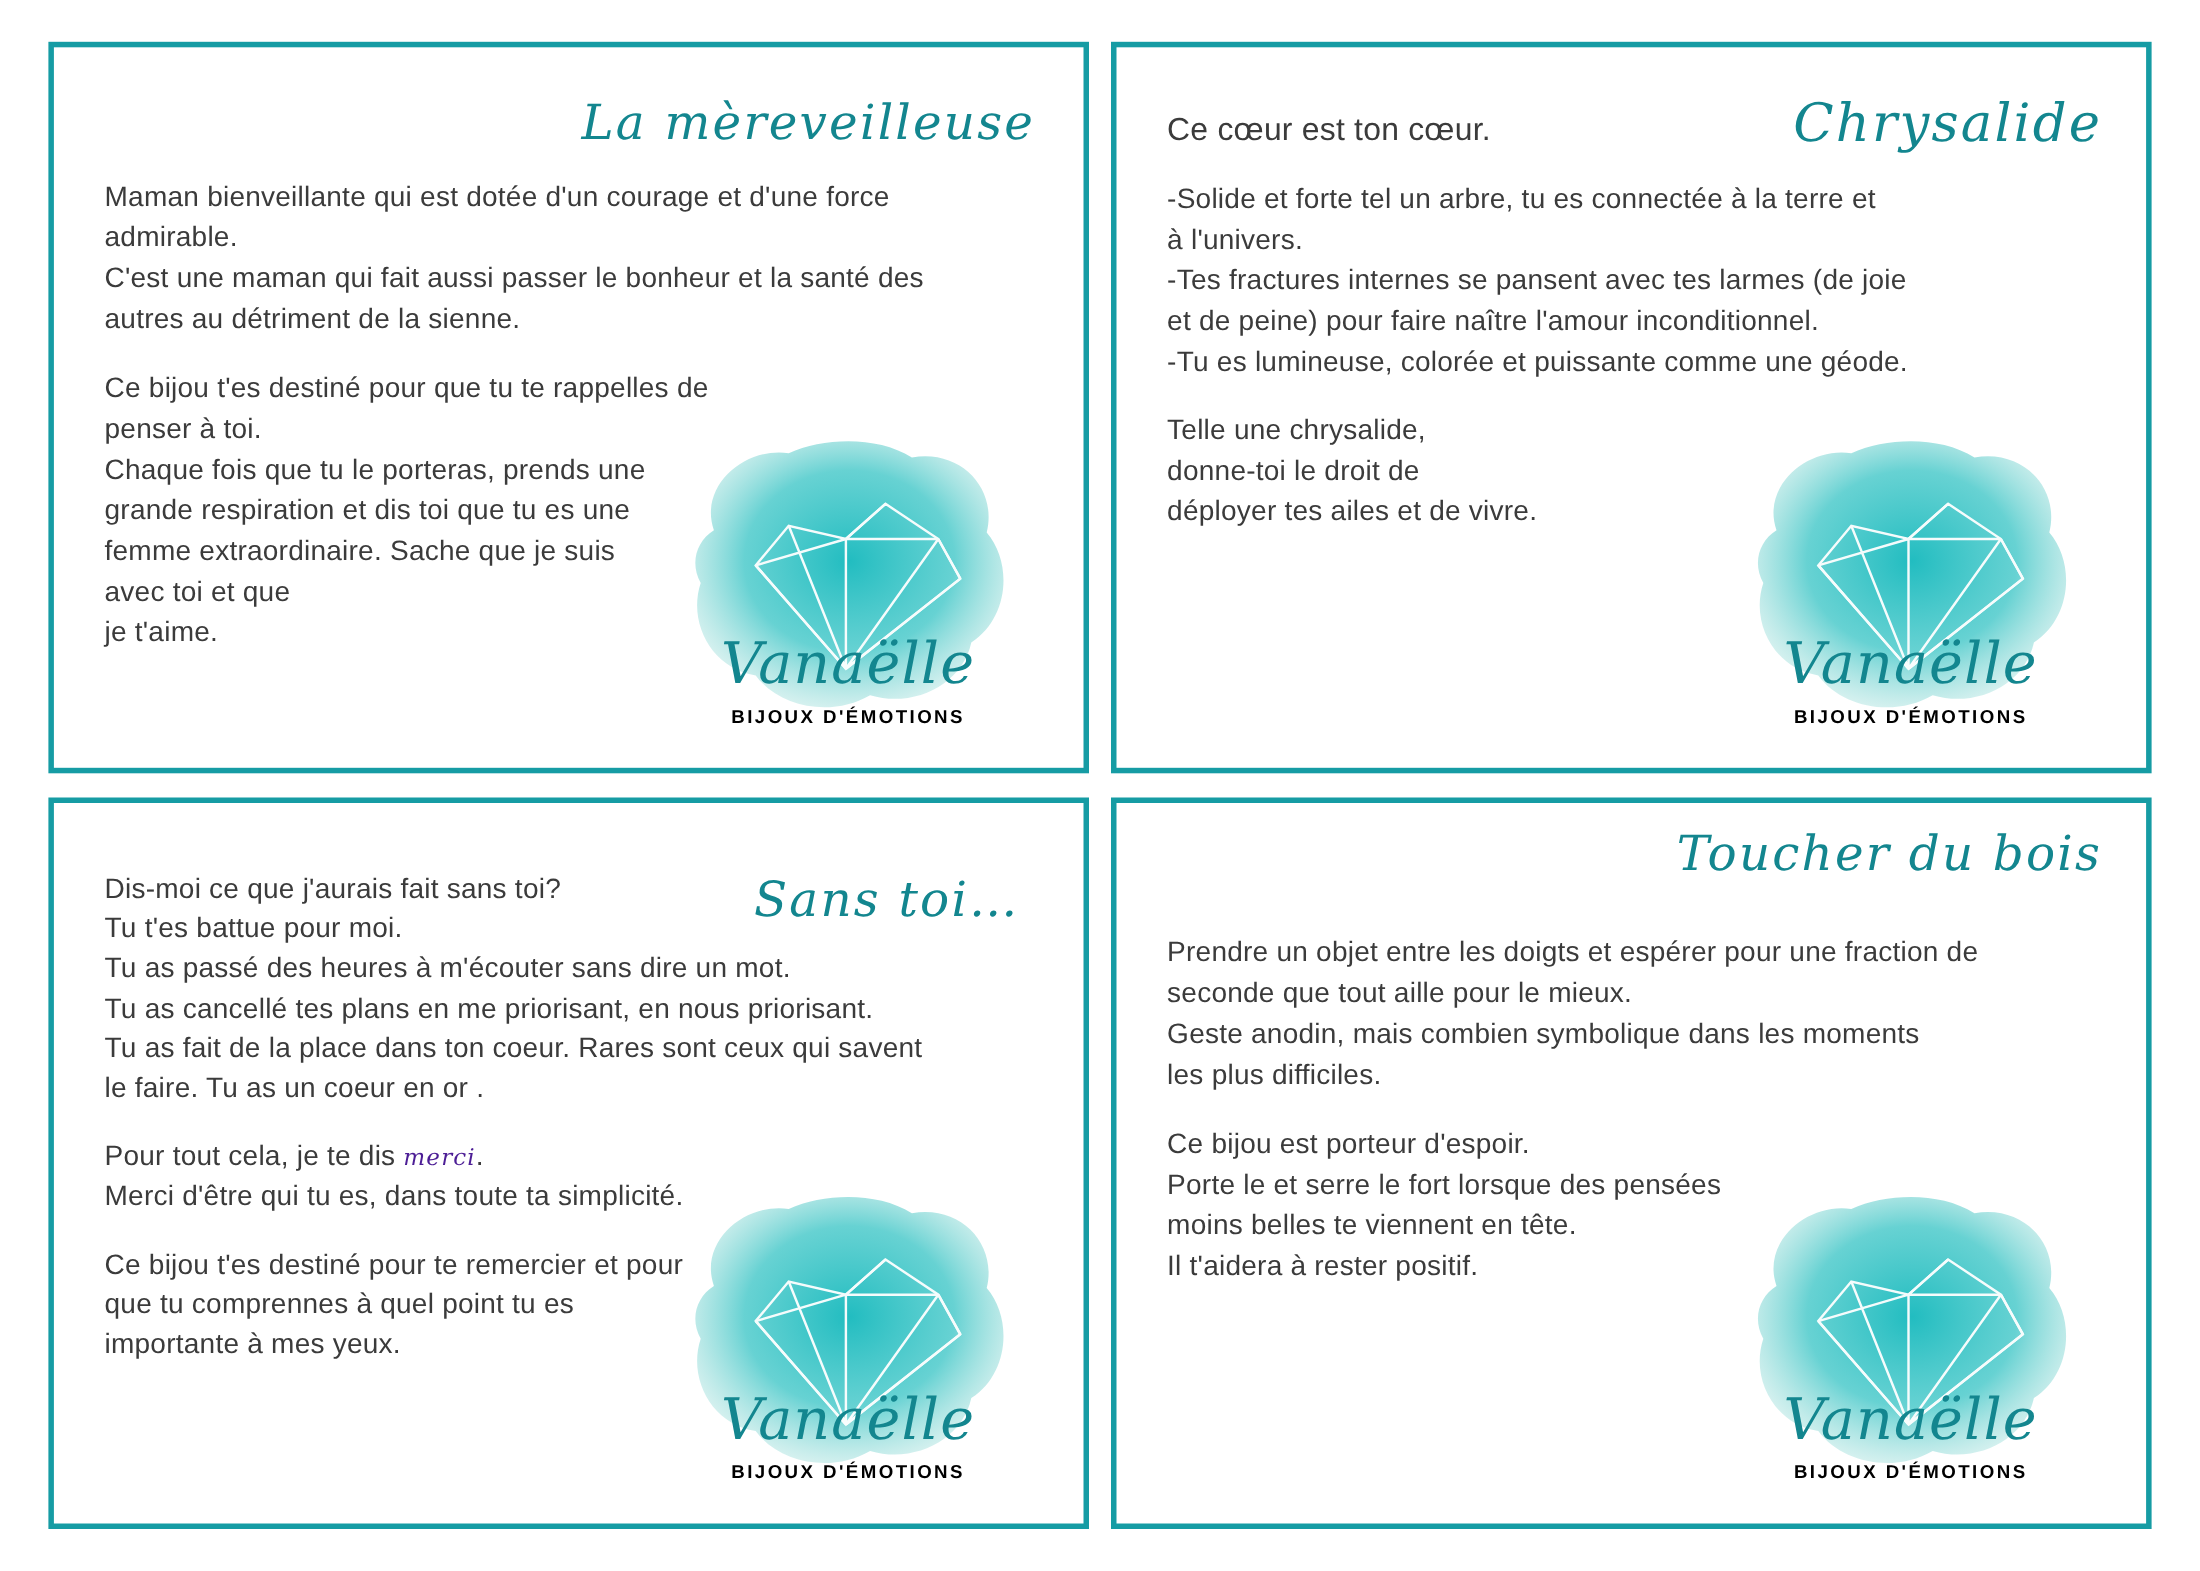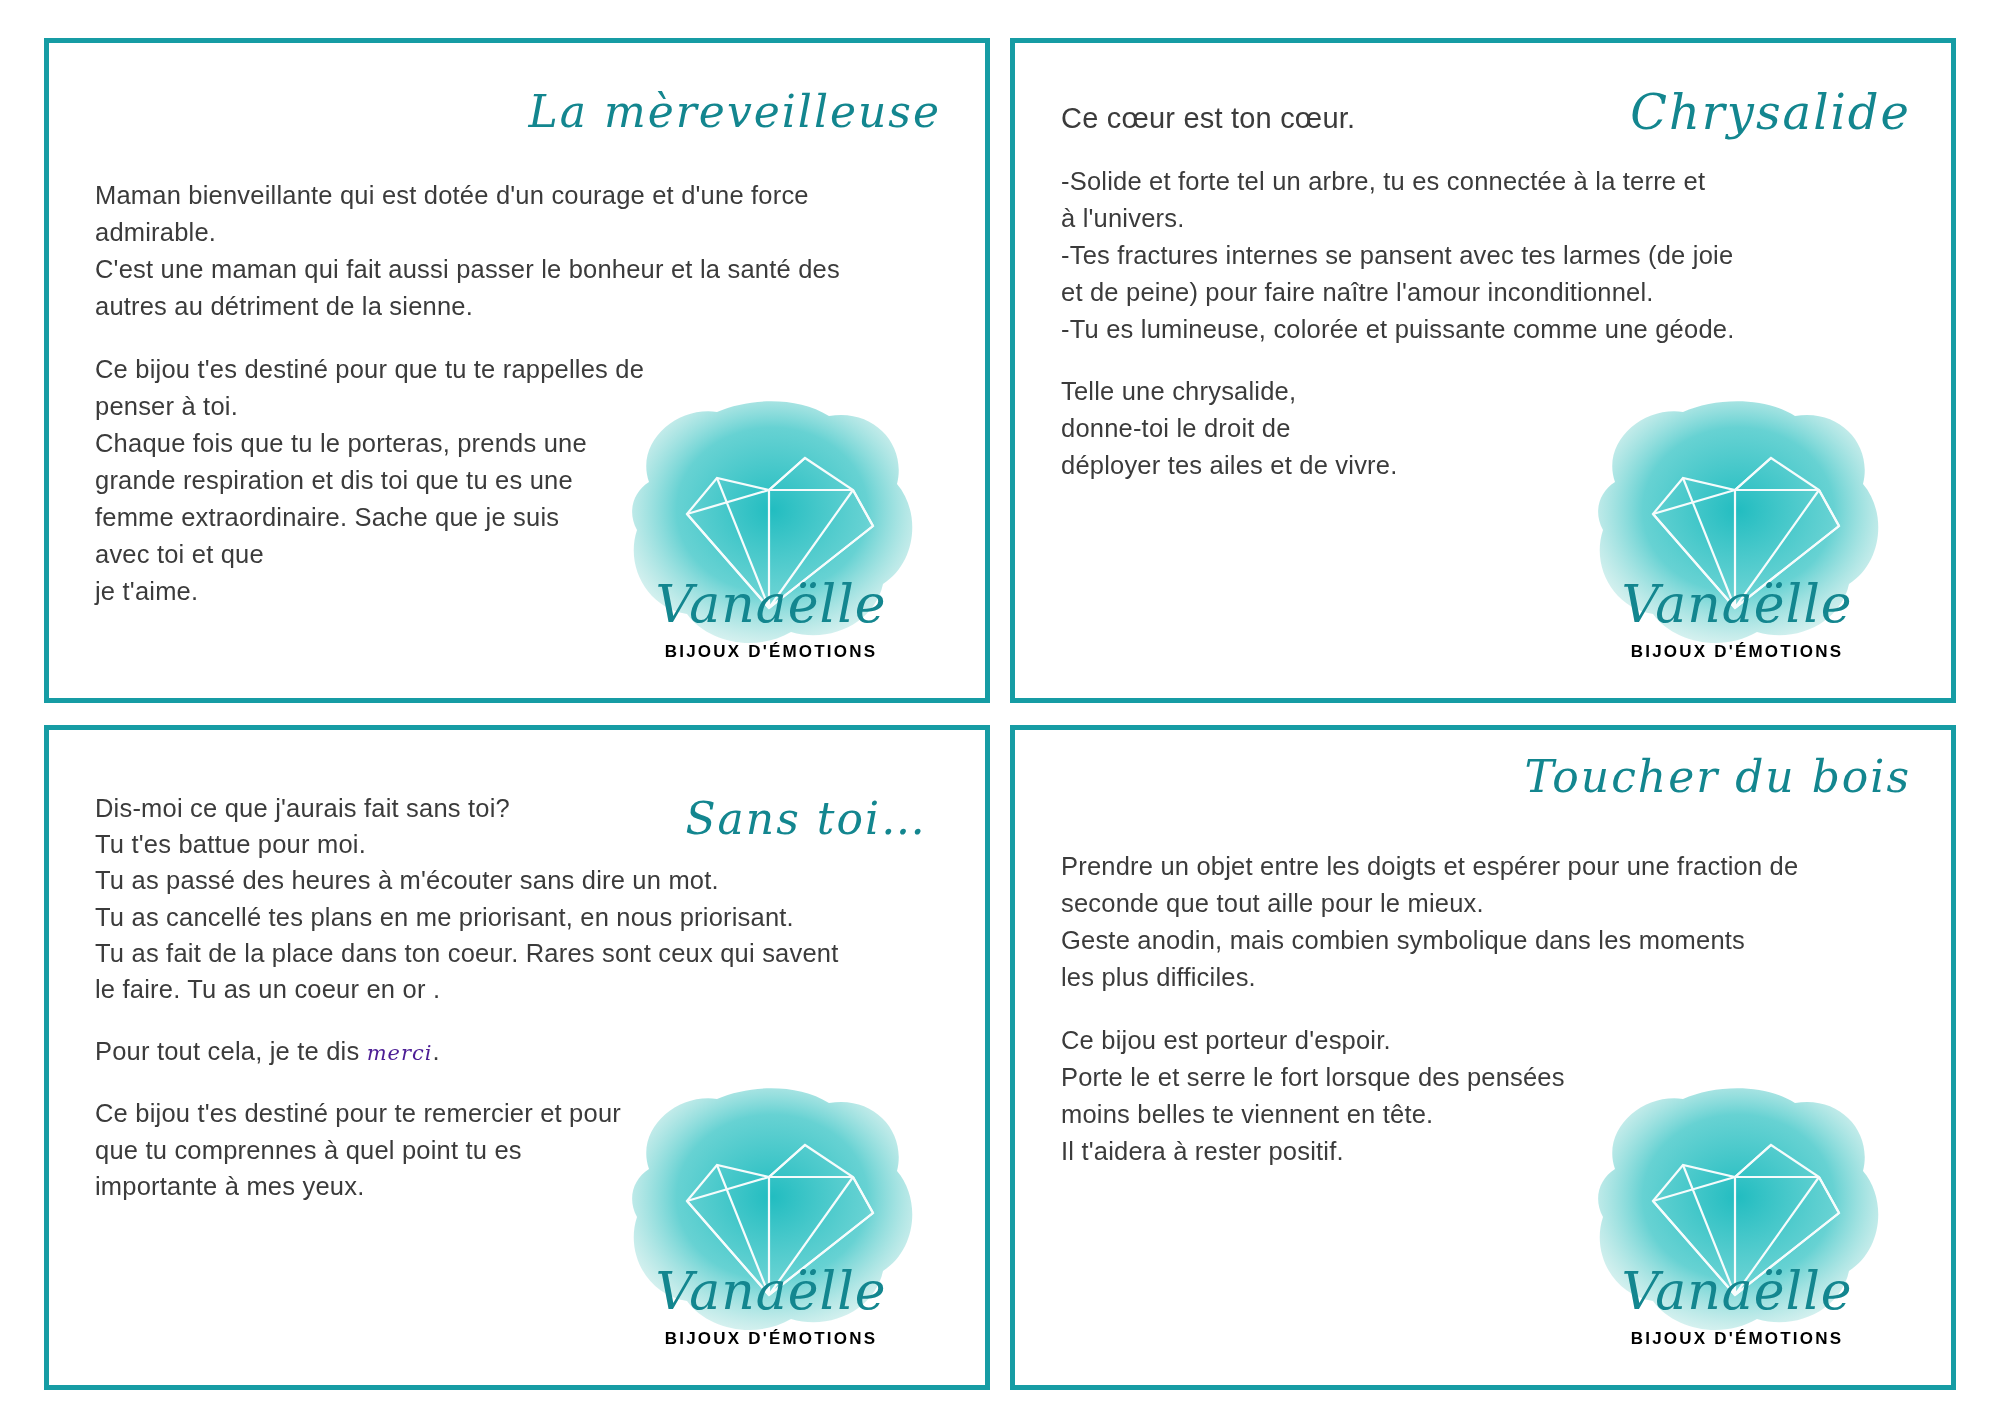--- a/index.html
+++ b/index.html
@@ -65,21 +65,21 @@
     line-height: 1.42;
   }
   .para {
     margin: 0 0 26px 0;
     white-space: pre-line;
   }
   .para:last-child { margin-bottom: 0; }
 
   
   .c1-title { position: absolute; top: 46px; right: 44px; }
-  .c1-body  { position: absolute; top: 134px; left: 46px; width: 880px; }
+  .c1-body  { position: absolute; top: 118px; left: 46px; width: 880px; }
 
   .c2-heading { position: absolute; top: 54px; left: 46px; font-size: 29px; color: #3b3b3b; }
   .c2-title   { position: absolute; top: 44px; right: 40px; }
   .c2-body    { position: absolute; top: 120px; left: 46px; width: 840px; }
   .c2-body2   { position: absolute; top: 330px; left: 46px; width: 700px; }
 
   .c3-title { position: absolute; top: 26px; right: 58px; margin-top: 40px; }
   .c3-body  { position: absolute; top: 60px; left: 46px; width: 890px; }
 
   .c4-title { position: absolute; top: 24px; right: 40px; }
@@ -218,21 +218,21 @@
   <div class="card">
     <div class="card-inner">
       <div class="title c3-title">Sans toi…</div>
       <div class="c3-body">
         <p class="body-text para tight">Dis-moi ce que j'aurais fait sans toi?
 Tu t'es battue pour moi.
 Tu as passé des heures à m'écouter sans dire un mot.
 Tu as cancellé tes plans en me priorisant, en nous priorisant.
 Tu as fait de la place dans ton coeur. Rares sont ceux qui savent
 le faire. Tu as un coeur en or .</p>
-        <p class="body-text para tight"><span>Pour tout cela, je te dis </span><span class="merci">merci</span><span>.</span><br></p>
+        <p class="body-text para tight"><span>Pour tout cela, je te dis </span><span class="merci">merci</span><span>.</span><br><span>Merci d'être qui tu es, dans toute ta simplicité.</span></p>
         <p class="body-text para tight">Ce bijou t'es destiné pour te remercier et pour
 que tu comprennes à quel point tu es
 importante à mes yeux.</p>
       </div>
       <div class="logo">
         <svg viewBox="0 0 360 300">
           <defs>
             <radialGradient id="wc3" cx="50%" cy="45%" r="62%">
               <stop offset="0%" stop-color="#16b9bd" stop-opacity="0.95"></stop>
               <stop offset="55%" stop-color="#34c3c4" stop-opacity="0.75"></stop>

